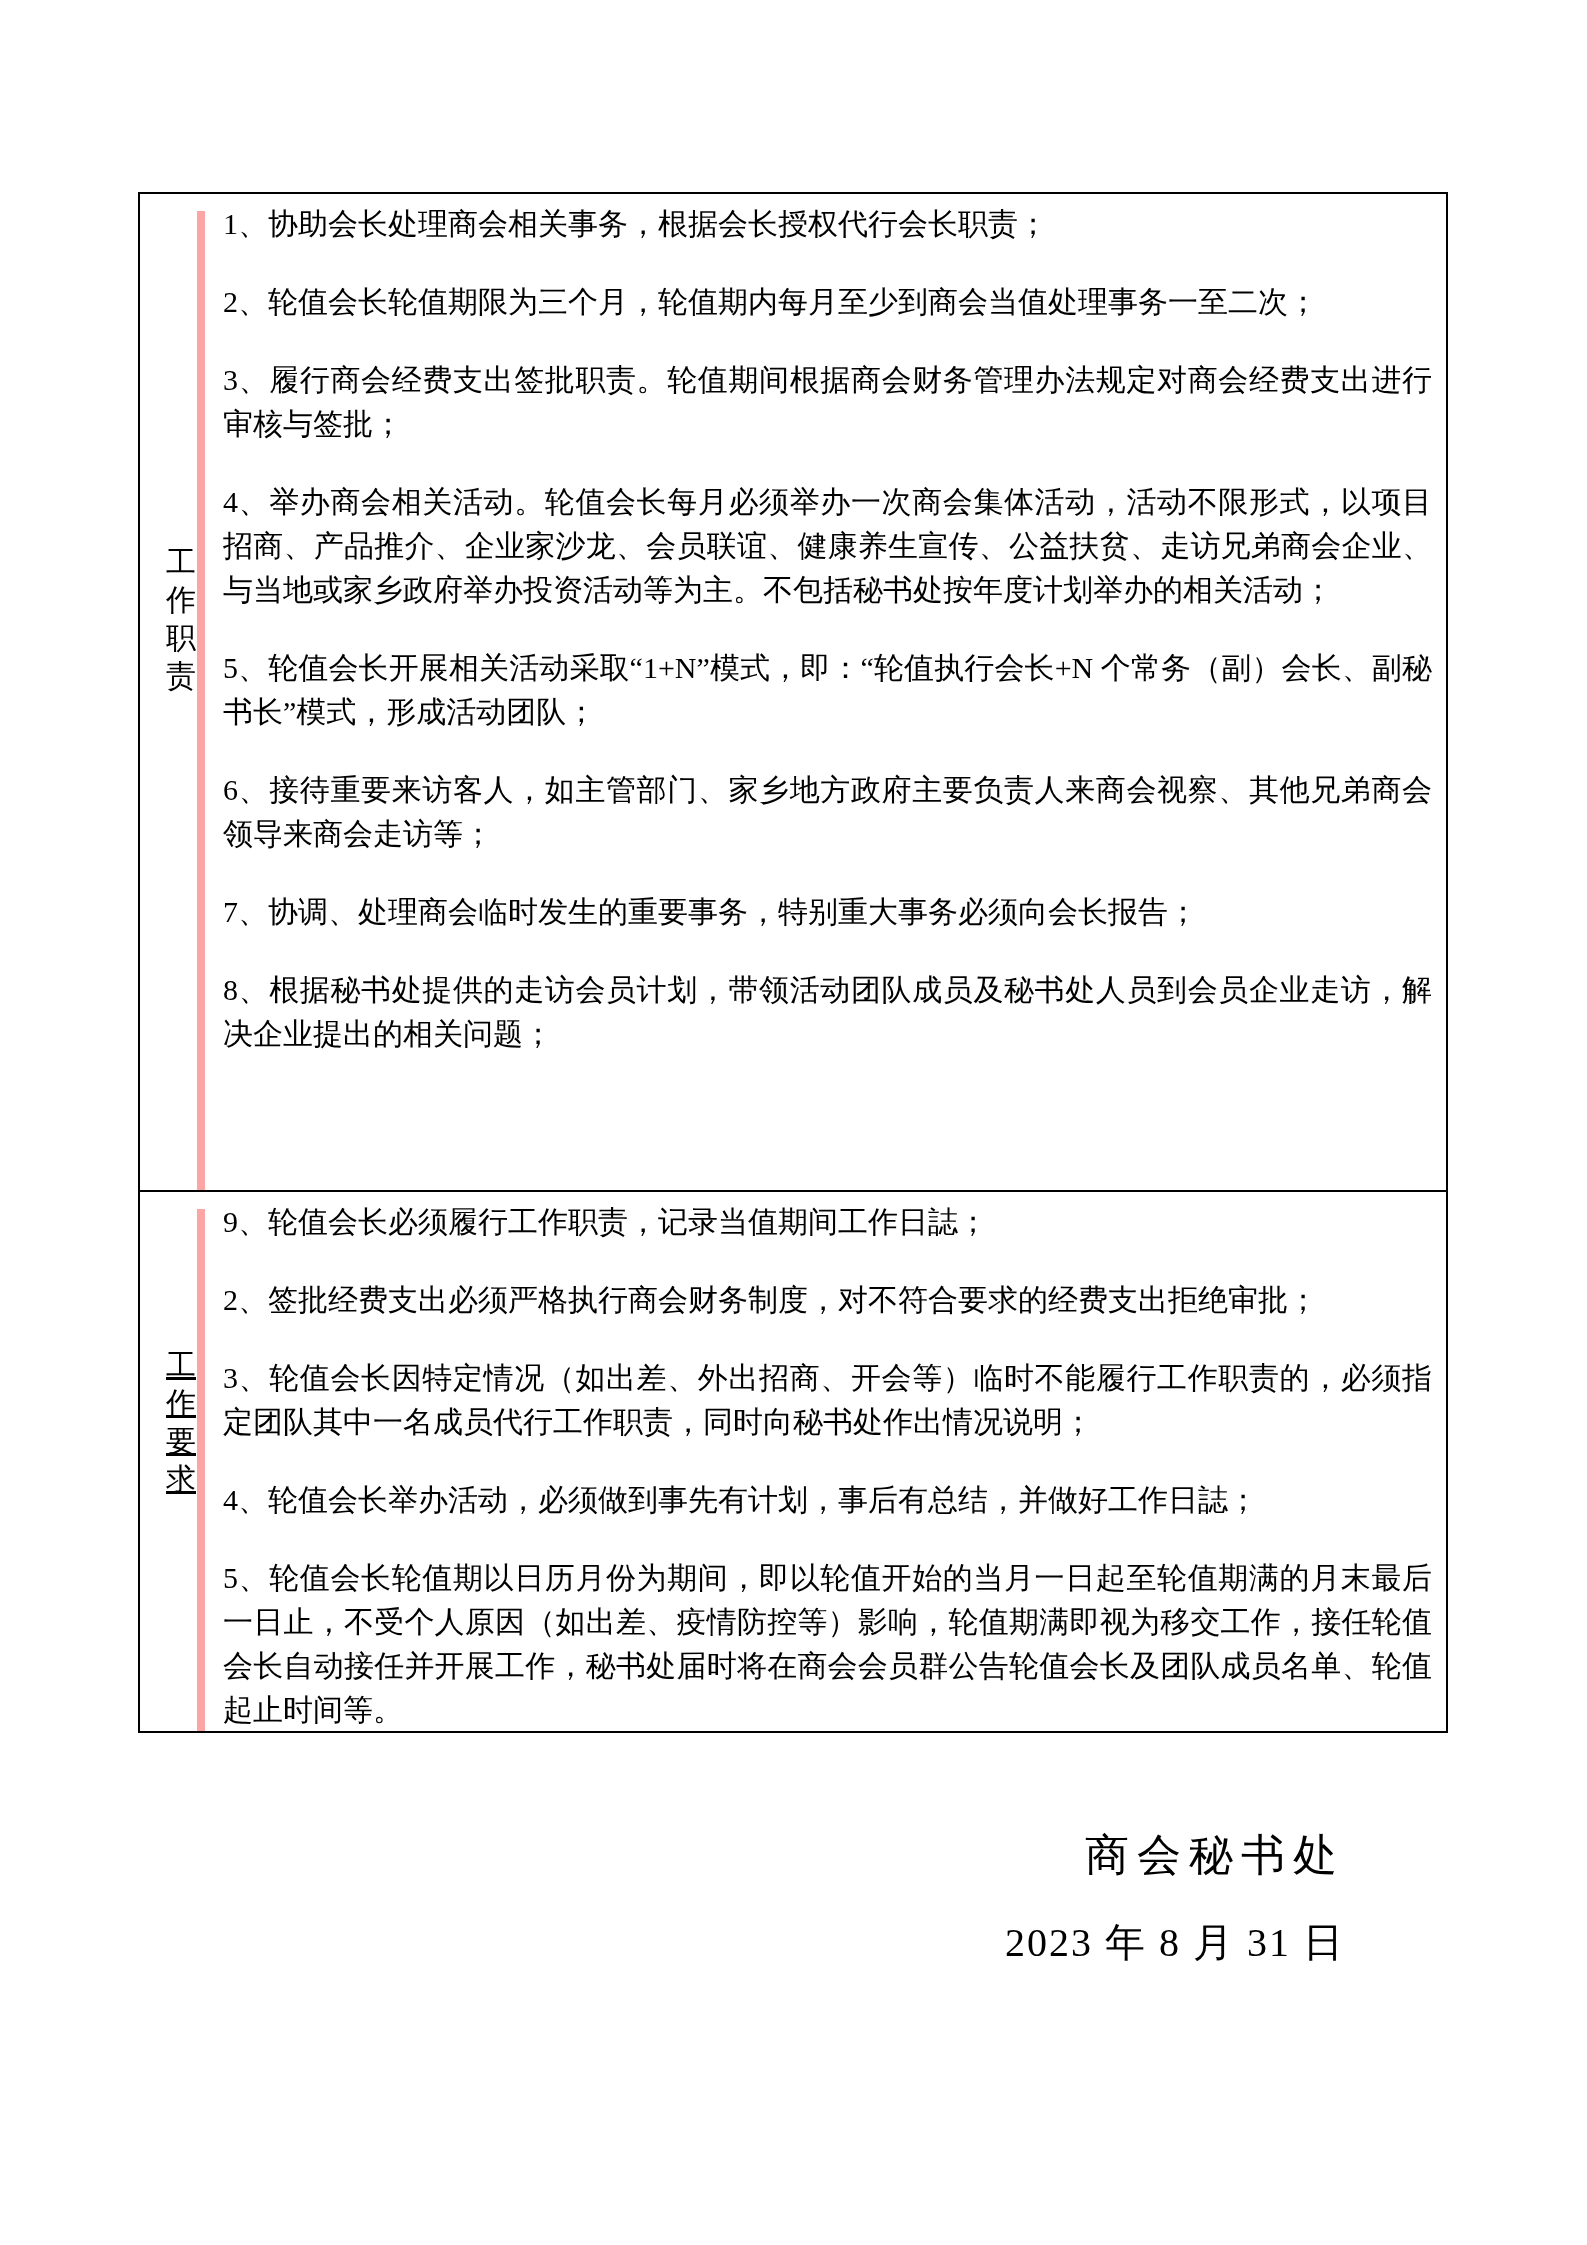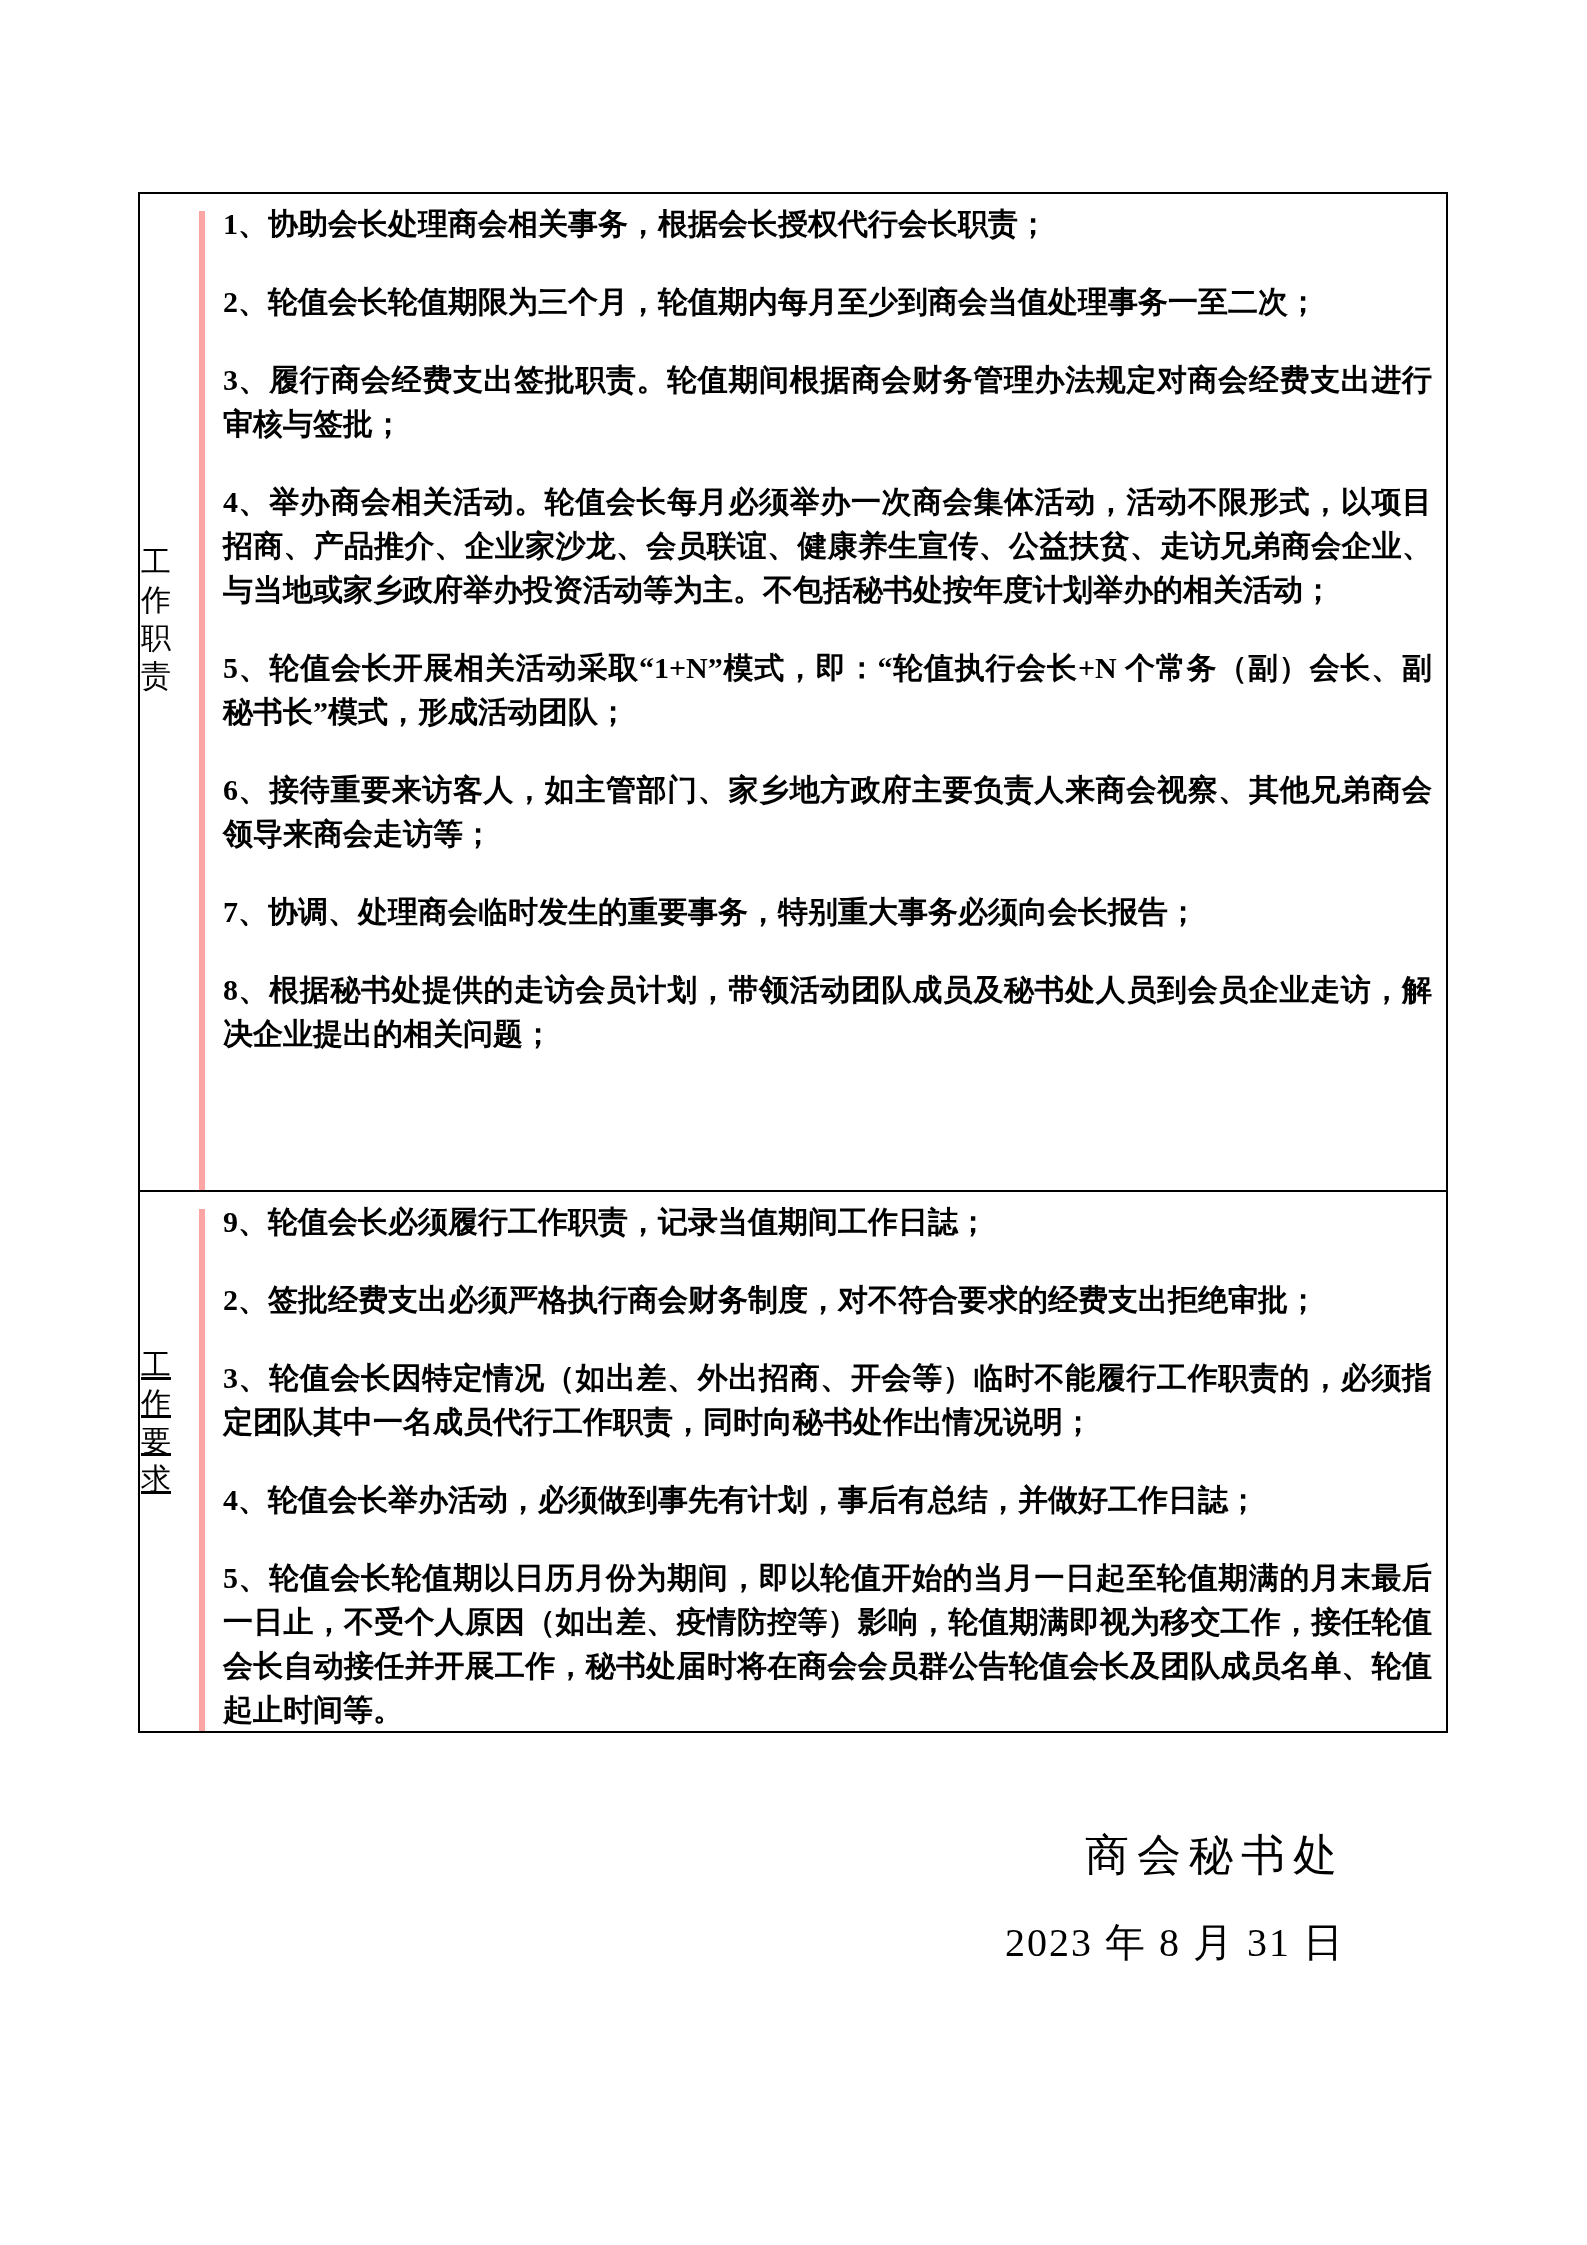--- a/index.html
+++ b/index.html
@@ -32,24 +32,24 @@
   .t-row {
     display: grid;
     grid-template-columns: 65px 1fr;
     min-height: 0;
     overflow: hidden;
   }
   .t-row.first {
     border-bottom: 2px solid #000000;
   }
   .header-cell {
-    border-right: 6px solid #fca5a5;
+    border-right: 8px solid #fca5a5;
     display: flex;
     align-items: center;
-    justify-content: flex-start;
+    justify-content: flex-end;
     overflow: hidden;
     margin-top: 17px;
   }
   .v-label {
     width: 32px;
     font-size: 30px;
     line-height: 38px;
     text-align: center;
     word-break: break-all;
     letter-spacing: 0;
@@ -60,21 +60,20 @@
   .body-cell {
     padding: 8px 14px 0 18px;
     overflow: hidden;
   }
   .body-cell p {
     margin: 0 0 34px 0;
     font-size: 30px;
     line-height: 44px;
     text-align: justify;
     text-justify: inter-character;
-    font-weight: bold;
   }
   .body-cell p:last-child { margin-bottom: 0; }
 
   
   .signature {
     position: absolute;
     top: 1832px;
     right: 242px;
     font-size: 44px;
     line-height: 48px;

